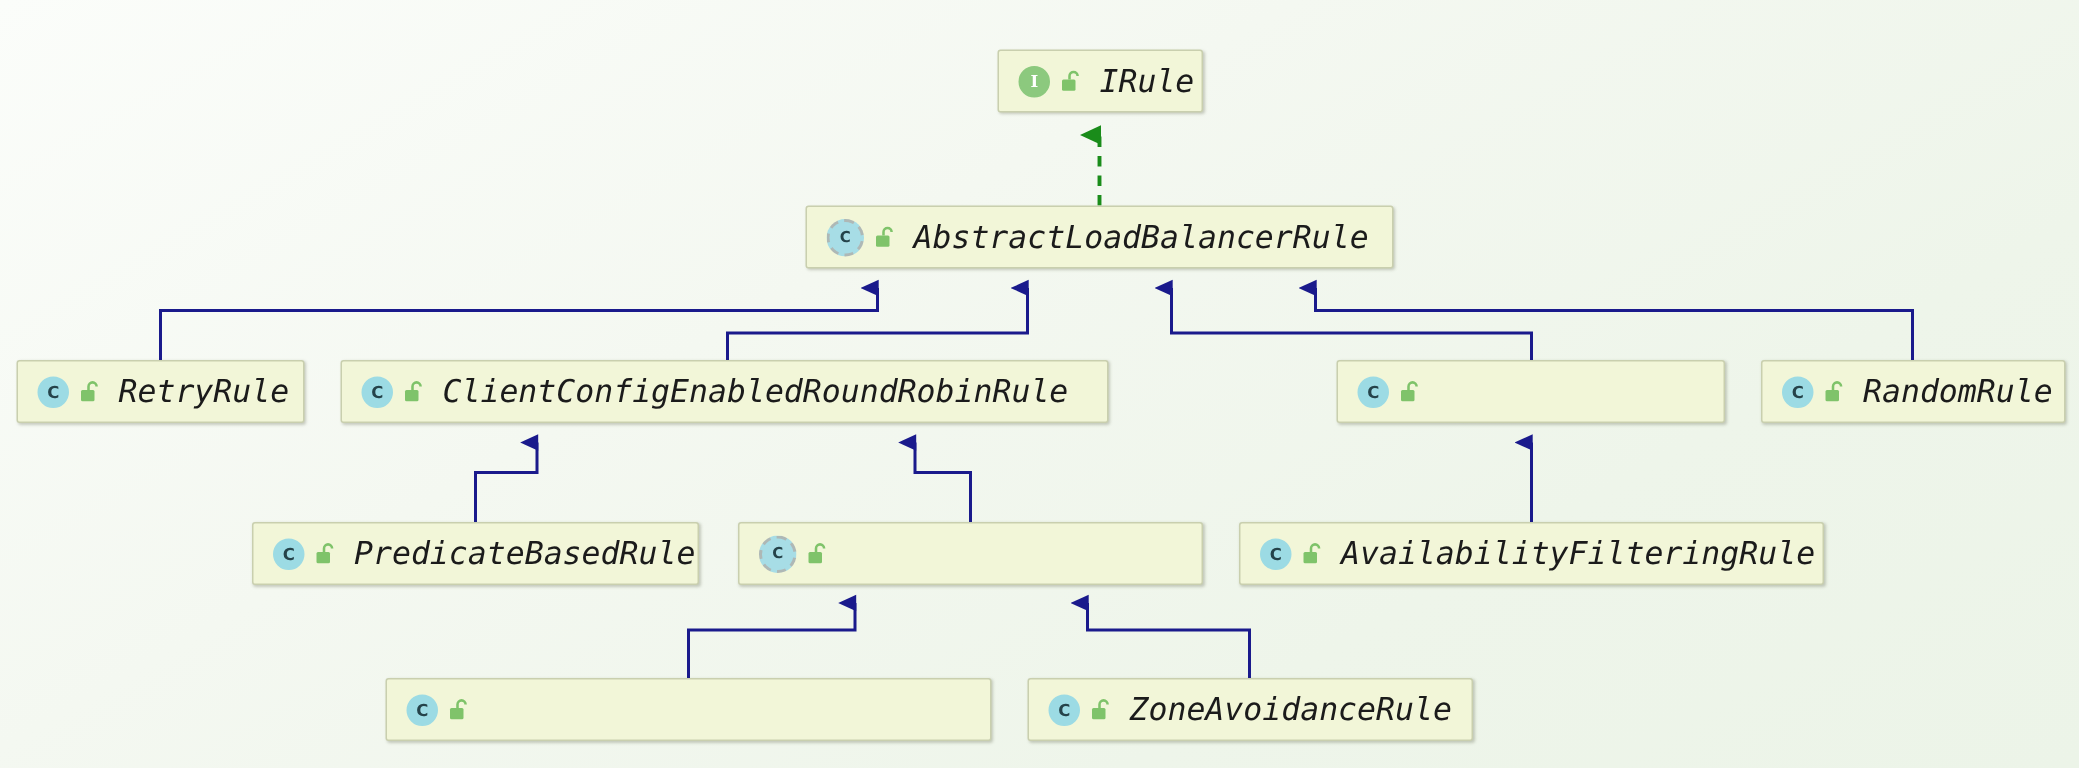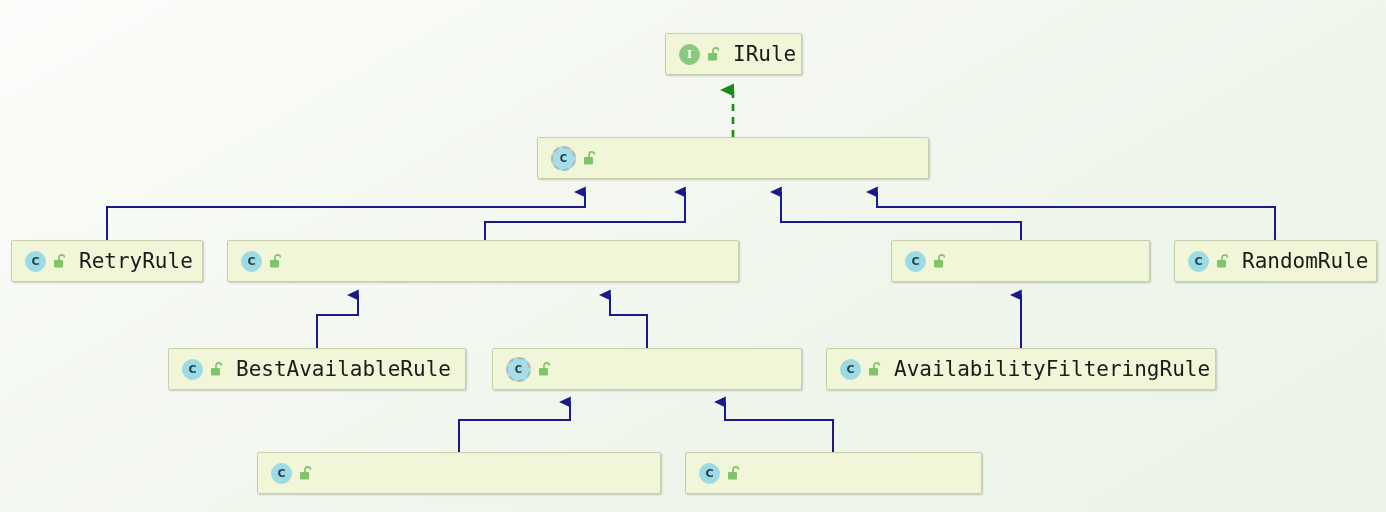--- a/index.html
+++ b/index.html
@@ -79,20 +79,21 @@
     flex: 0 0 auto;
     position: relative;
   }
   .node-label {
     margin-left: 12px;
     font-family: "DejaVu Sans Mono", monospace;
     font-size: 21px;
     color: #1b1b1b;
     white-space: nowrap;
     letter-spacing: 0px;
+    font-style: italic;
   }
 </style>
 </head>
 <body>
 
 <div id="diagram-root">
 
   <svg id="edge-layer" viewBox="0 0 1386 512" width="1386" height="512">
     <defs>
       <marker id="arrow-navy" markerWidth="13" markerHeight="13" refX="5.5" refY="11.2" orient="auto-start-reverse" markerUnits="userSpaceOnUse">
@@ -160,20 +161,21 @@
   <div class="node" style="left:537px; top:137px; width:392px; height:42px;">
     <span class="node-icons">
       <span class="icon-class abstract">C</span>
       <span class="icon-lock">
         <svg width="14" height="15" viewBox="0 0 14 15">
           <path d="M6 6 L6 3.6 A2.4 2.4 0 0 1 11.4 3.6" stroke="#7fc36a" stroke-width="1.7" fill="none"></path>
           <rect x="1" y="6" width="9" height="7.5" rx="1" fill="#7fc36a"></rect>
         </svg>
       </span>
     </span>
+    <span class="node-label">AbstractLoadBalancerRule</span>
   </div>
 
   <div class="node" style="left:11px; top:240px; width:192px; height:42px;">
     <span class="node-icons">
       <span class="icon-class">C</span>
       <span class="icon-lock">
         <svg width="14" height="15" viewBox="0 0 14 15">
           <path d="M6 6 L6 3.6 A2.4 2.4 0 0 1 11.4 3.6" stroke="#7fc36a" stroke-width="1.7" fill="none"></path>
           <rect x="1" y="6" width="9" height="7.5" rx="1" fill="#7fc36a"></rect>
         </svg>
@@ -185,20 +187,21 @@
   <div class="node" style="left:227px; top:240px; width:512px; height:42px;">
     <span class="node-icons">
       <span class="icon-class">C</span>
       <span class="icon-lock">
         <svg width="14" height="15" viewBox="0 0 14 15">
           <path d="M6 6 L6 3.6 A2.4 2.4 0 0 1 11.4 3.6" stroke="#7fc36a" stroke-width="1.7" fill="none"></path>
           <rect x="1" y="6" width="9" height="7.5" rx="1" fill="#7fc36a"></rect>
         </svg>
       </span>
     </span>
+    <span class="node-label">ClientConfigEnabledRoundRobinRule</span>
   </div>
 
   <div class="node" style="left:891px; top:240px; width:259px; height:42px;">
     <span class="node-icons">
       <span class="icon-class">C</span>
       <span class="icon-lock">
         <svg width="14" height="15" viewBox="0 0 14 15">
           <path d="M6 6 L6 3.6 A2.4 2.4 0 0 1 11.4 3.6" stroke="#7fc36a" stroke-width="1.7" fill="none"></path>
           <rect x="1" y="6" width="9" height="7.5" rx="1" fill="#7fc36a"></rect>
         </svg>
@@ -222,21 +225,21 @@
   <div class="node" style="left:168px; top:348px; width:298px; height:42px;">
     <span class="node-icons">
       <span class="icon-class">C</span>
       <span class="icon-lock">
         <svg width="14" height="15" viewBox="0 0 14 15">
           <path d="M6 6 L6 3.6 A2.4 2.4 0 0 1 11.4 3.6" stroke="#7fc36a" stroke-width="1.7" fill="none"></path>
           <rect x="1" y="6" width="9" height="7.5" rx="1" fill="#7fc36a"></rect>
         </svg>
       </span>
     </span>
-    <span class="node-label">BestAvailableRule</span>
+    <span class="node-label">PredicateBasedRule</span>
   </div>
 
   <div class="node" style="left:492px; top:348px; width:310px; height:42px;">
     <span class="node-icons">
       <span class="icon-class abstract">C</span>
       <span class="icon-lock">
         <svg width="14" height="15" viewBox="0 0 14 15">
           <path d="M6 6 L6 3.6 A2.4 2.4 0 0 1 11.4 3.6" stroke="#7fc36a" stroke-width="1.7" fill="none"></path>
           <rect x="1" y="6" width="9" height="7.5" rx="1" fill="#7fc36a"></rect>
         </svg>
@@ -272,15 +275,16 @@
   <div class="node" style="left:685px; top:452px; width:297px; height:42px;">
     <span class="node-icons">
       <span class="icon-class">C</span>
       <span class="icon-lock">
         <svg width="14" height="15" viewBox="0 0 14 15">
           <path d="M6 6 L6 3.6 A2.4 2.4 0 0 1 11.4 3.6" stroke="#7fc36a" stroke-width="1.7" fill="none"></path>
           <rect x="1" y="6" width="9" height="7.5" rx="1" fill="#7fc36a"></rect>
         </svg>
       </span>
     </span>
+    <span class="node-label">ZoneAvoidanceRule</span>
   </div>
 
 </div>
 
 </body></html>

